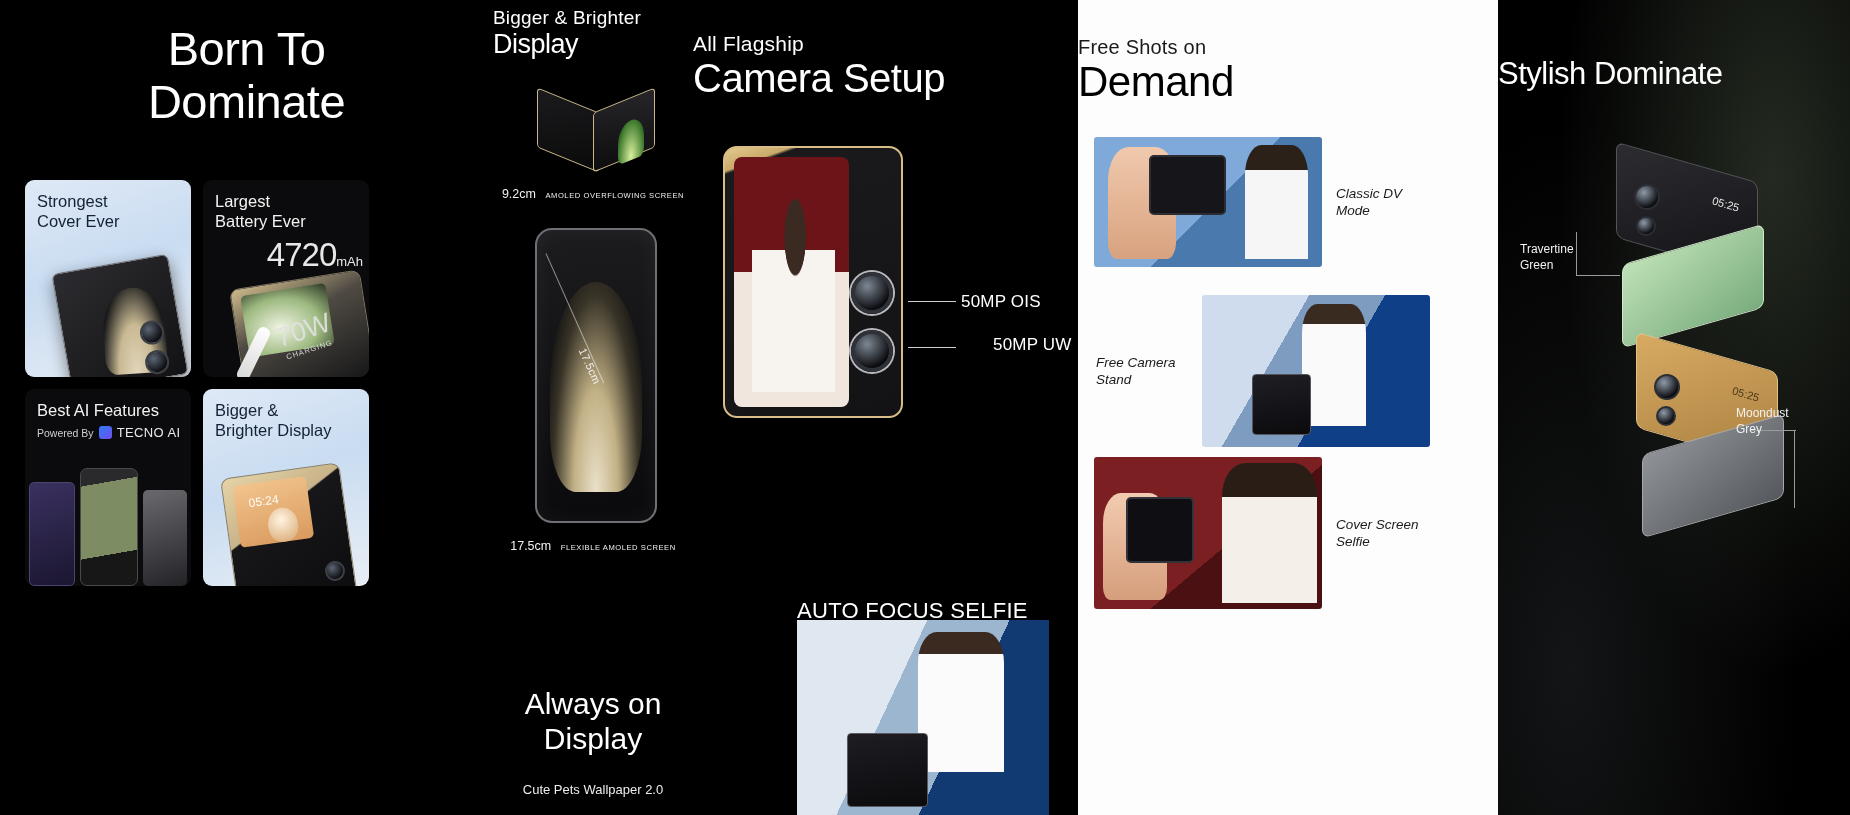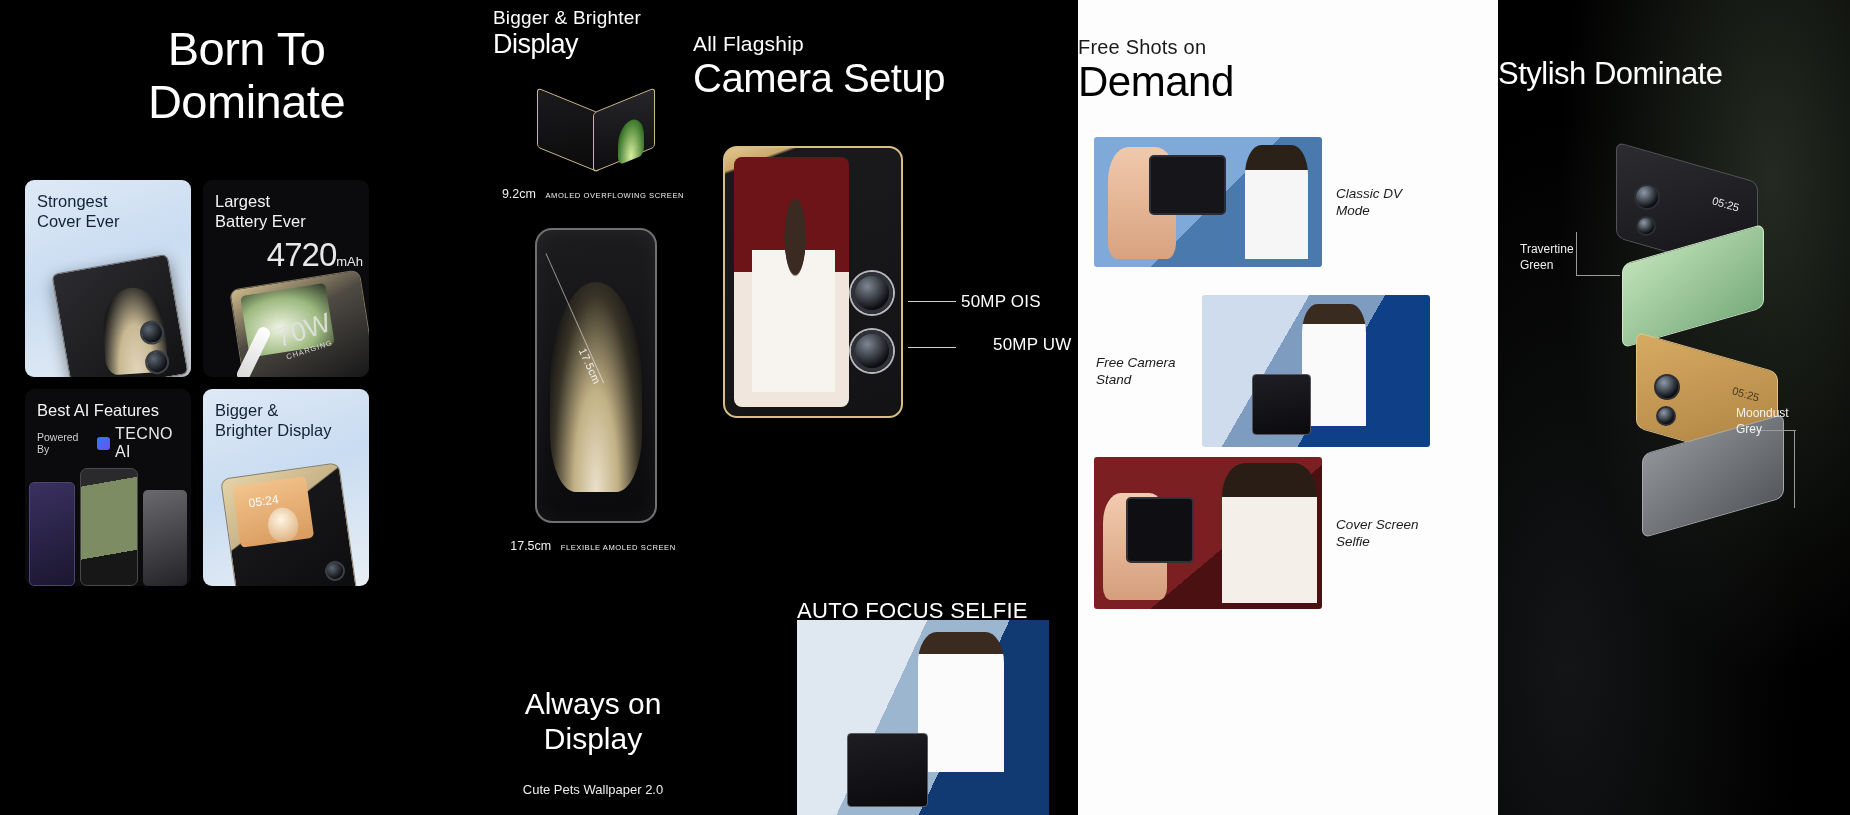--- a/index.html
+++ b/index.html
@@ -39,21 +39,21 @@
               font-size: 16.5px; font-weight: 400; line-height: 1.22; }
   .card-light { background: linear-gradient(160deg,#dfe9f6 0%,#c9dcf1 45%,#e8eef5 100%); }
   .card-light .ct { color: #132236; }
   .card-dark { background: #0b0b0d; }
   .card-dark .ct { color: #f2f2f2; }
 
   .poweredby { position:absolute; top:36px; left:12px; z-index:4; display:flex; align-items:center;
                gap:5px; font-size:10.5px; color:#cfcfcf; }
   .tecno-mark { width:13px; height:13px; border-radius:3px;
                 background: linear-gradient(135deg,#2f7df6,#6f4df0); display:inline-block; }
-  .tecno-name { font-size:16px; color:#e9e9e9; letter-spacing:.4px; }
+  .tecno-name { font-size:13px; color:#e9e9e9; letter-spacing:.4px; }
 
   
   .ph { position:absolute; border-radius:7px; }
   .c1-phone { left: 36px; bottom: -8px; width: 118px; height: 122px;
               background: linear-gradient(145deg,#2c2c30,#121214);
               transform: rotate(-10deg); box-shadow: 0 6px 16px rgba(0,0,0,.45);
               border: 1px solid #6d6d70; }
   .c1-feather { position:absolute; right:14px; bottom:8px; width:62px;height:86px;
                 background: radial-gradient(ellipse at 50% 100%, #f3e6c9 0%, #d8c79e 40%, #1a1a1a 78%);
                 border-radius: 50% 50% 20% 20%; opacity:.92; transform: rotate(6deg);}

